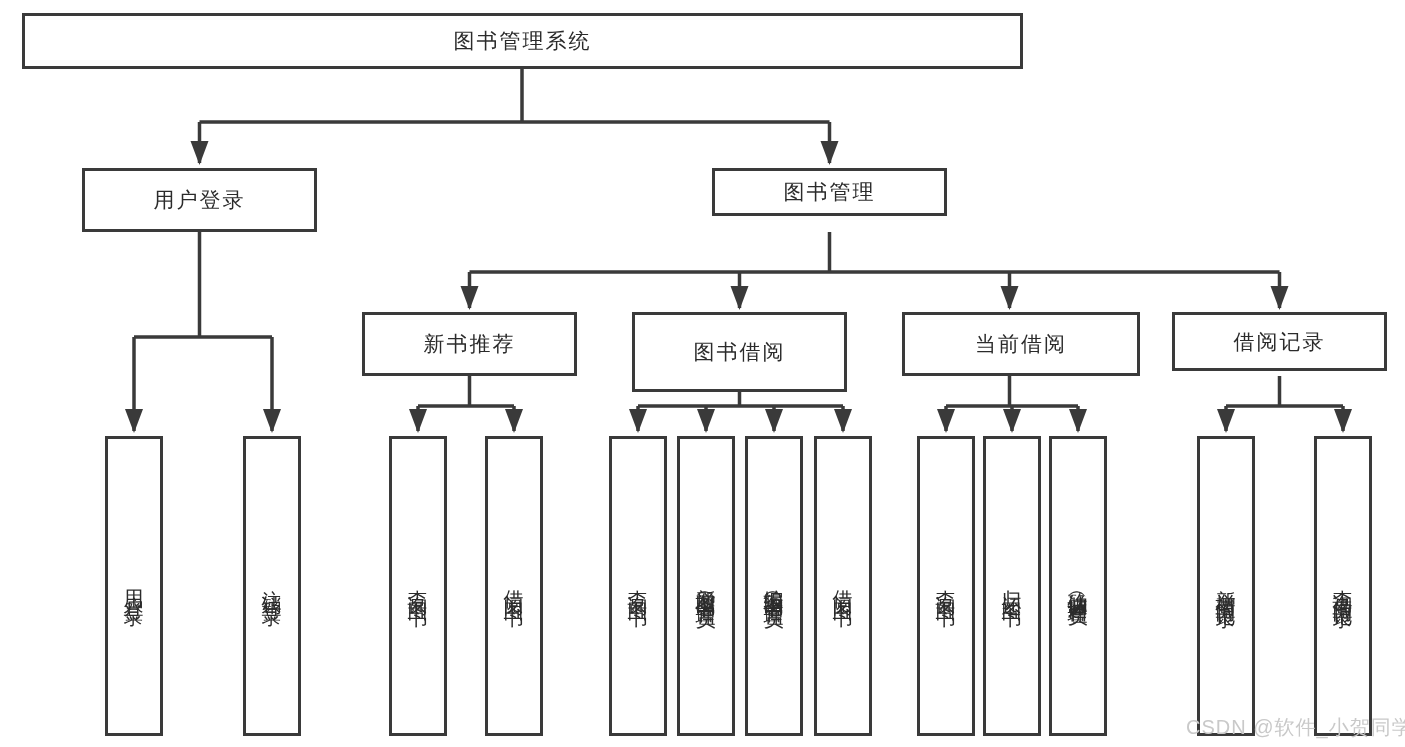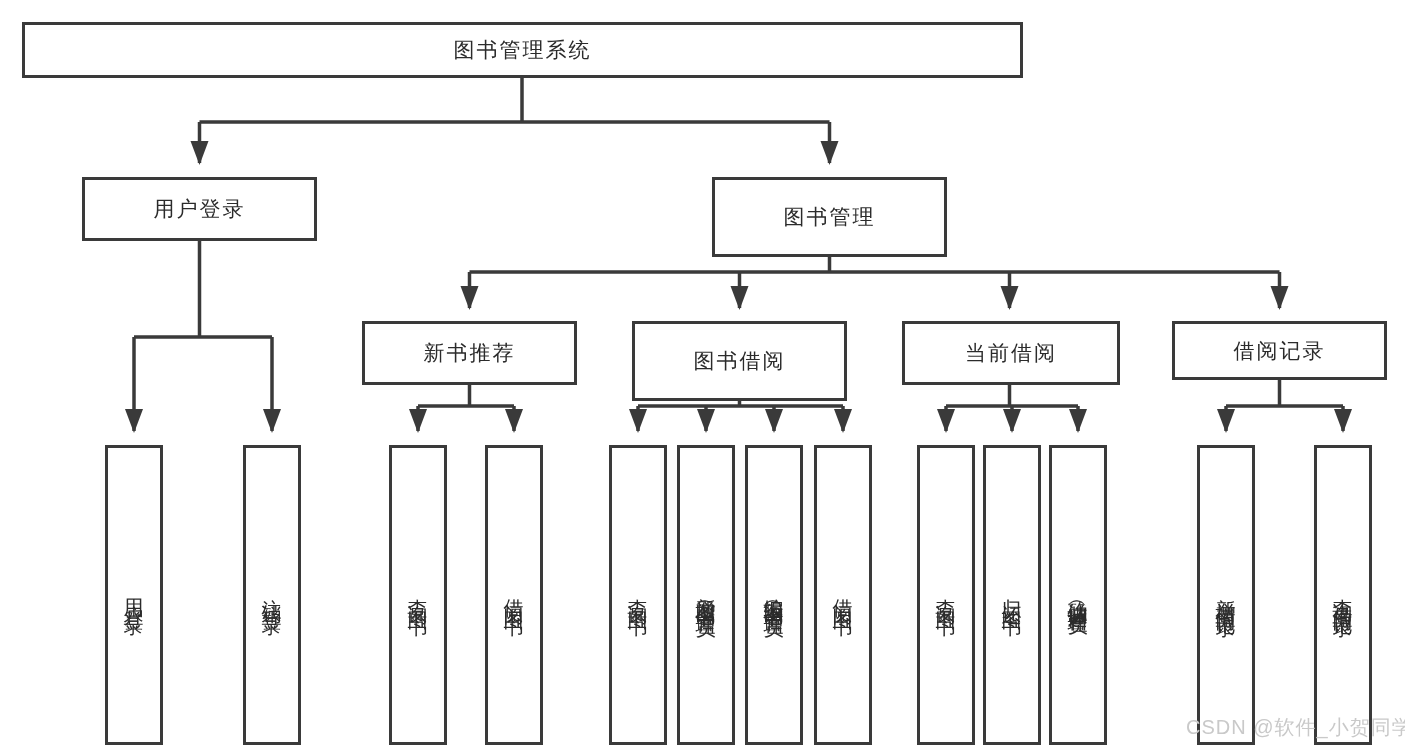--- a/index.html
+++ b/index.html
@@ -20,21 +20,20 @@
   .box {
     position: absolute;
     box-sizing: border-box;
     border: 3px solid #3a3a3a;
     background: #ffffff;
     display: flex;
     align-items: center;
     justify-content: center;
     color: #2b2b2b;
     z-index: 2;
-    margin-top: 9px;
   }
   .box.h {
     font-size: 21px;
     letter-spacing: 2px;
     white-space: nowrap;
   }
   .box.v {
     writing-mode: vertical-rl;
     text-orientation: mixed;
     font-size: 20px;
@@ -96,25 +95,25 @@
 
       <path d="M1279.5,376 V406 M1226,406 H1343"></path>
       <path d="M1226,406 V431" marker-end="url(#arw)"></path>
       <path d="M1343,406 V431" marker-end="url(#arw)"></path>
     </g>
   </svg>
 
   <div class="box h" style="left:22px; top:13px; width:1001px; height:56px;">图书管理系统</div>
 
   <div class="box h" style="left:82px; top:168px; width:235px; height:64px;">用户登录</div>
-  <div class="box h" style="left:712px; top:168px; width:235px; height:80px;">图书管理</div>
+  <div class="box h" style="left:712px; top:168px; width:235px; height:48px;">图书管理</div>
 
   <div class="box h" style="left:362px; top:312px; width:215px; height:64px;">新书推荐</div>
   <div class="box h" style="left:632px; top:312px; width:215px; height:80px;">图书借阅</div>
-  <div class="box h" style="left:902px; top:312px; width:218px; height:64px;">当前借阅</div>
+  <div class="box h" style="left:902px; top:312px; width:238px; height:64px;">当前借阅</div>
   <div class="box h" style="left:1172px; top:312px; width:215px; height:59px;">借阅记录</div>
 
   <div class="box v" style="left:105px; top:436px; width:58px; height:300px;">用户登录</div>
   <div class="box v" style="left:243px; top:436px; width:58px; height:300px;">注销登录</div>
 
   <div class="box v" style="left:389px; top:436px; width:58px; height:300px;">查询图书</div>
   <div class="box v" style="left:485px; top:436px; width:58px; height:300px;">借阅图书</div>
 
   <div class="box v" style="left:609px; top:436px; width:58px; height:300px;">查询图书</div>
   <div class="box v" style="left:677px; top:436px; width:58px; height:300px; letter-spacing:3px;">新增图书（管理员）</div>

